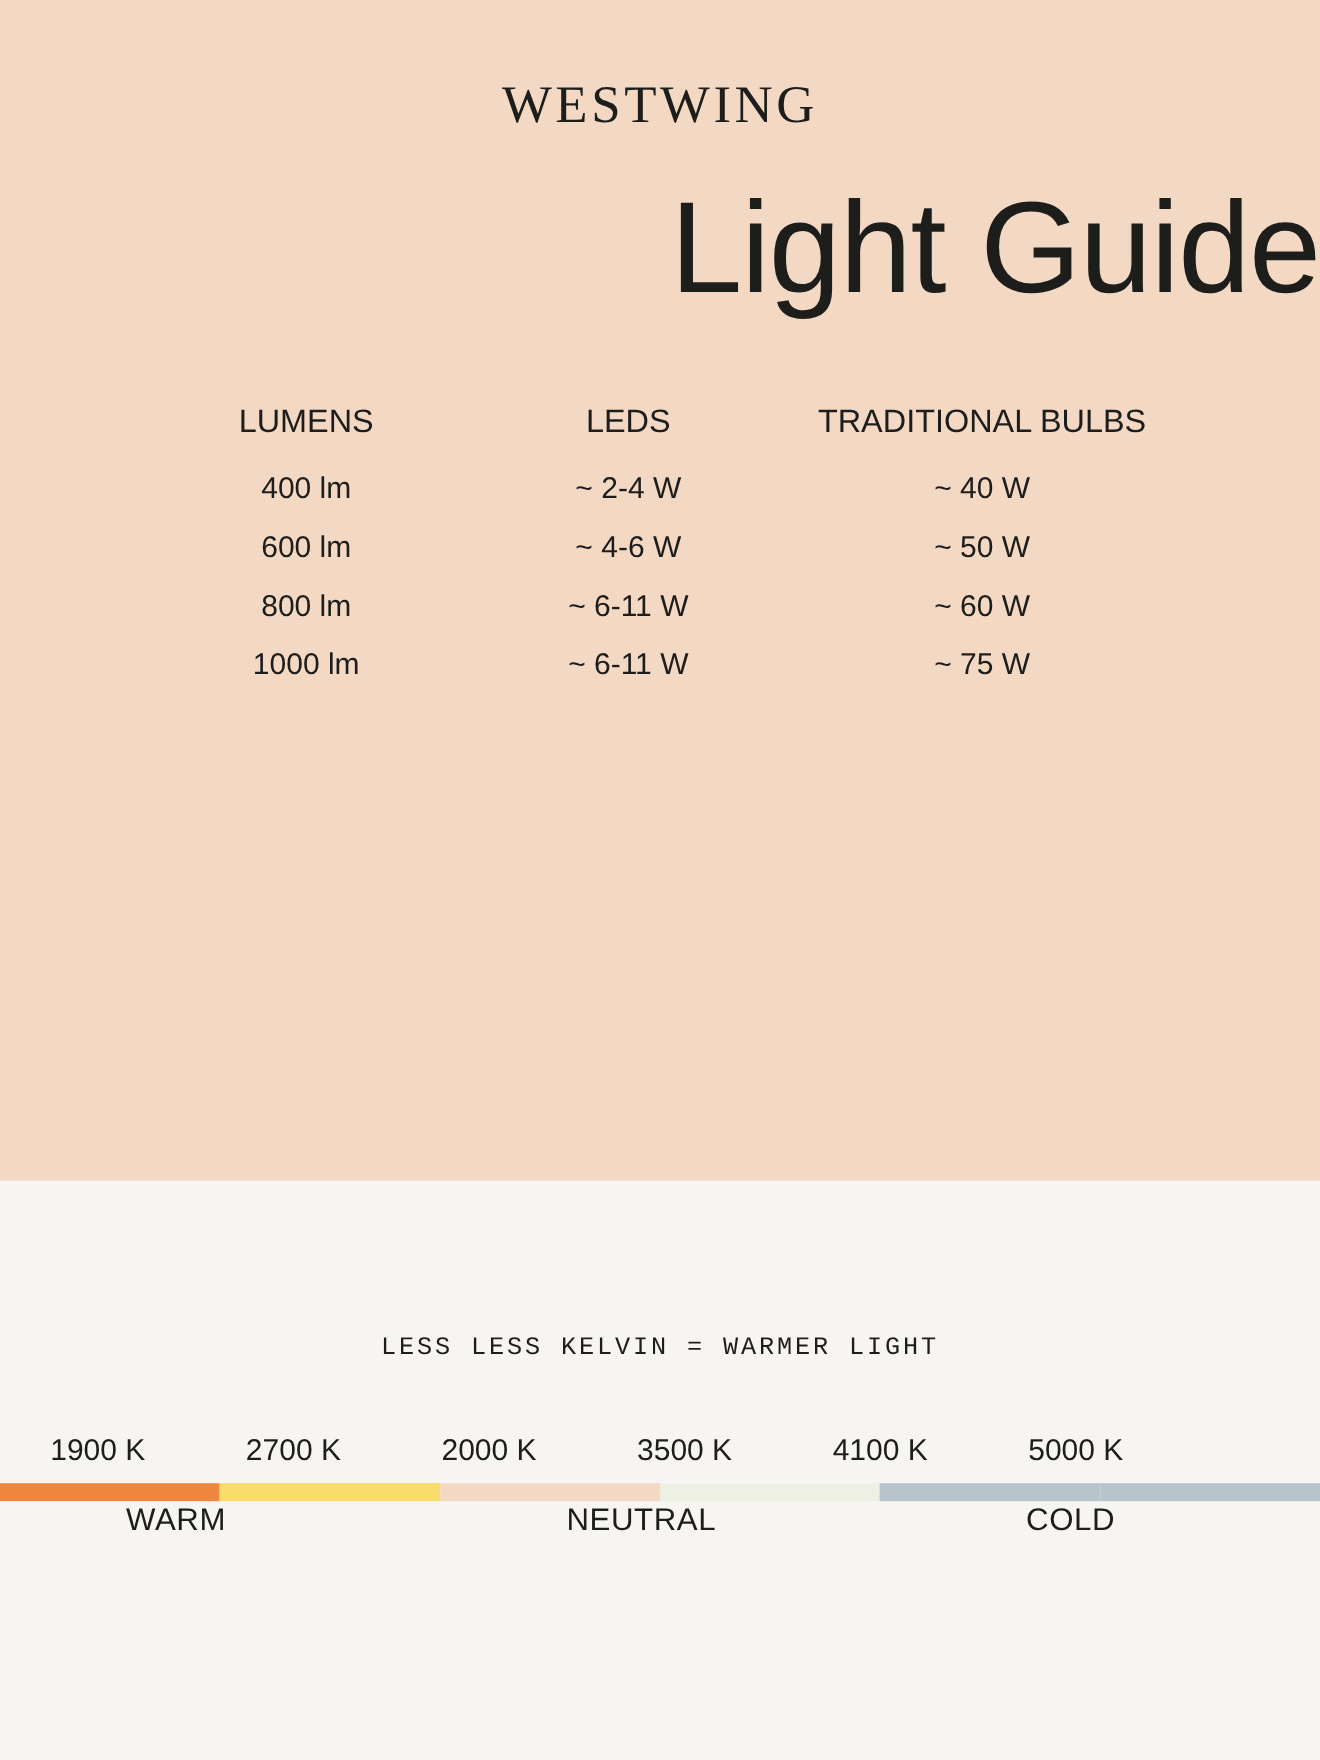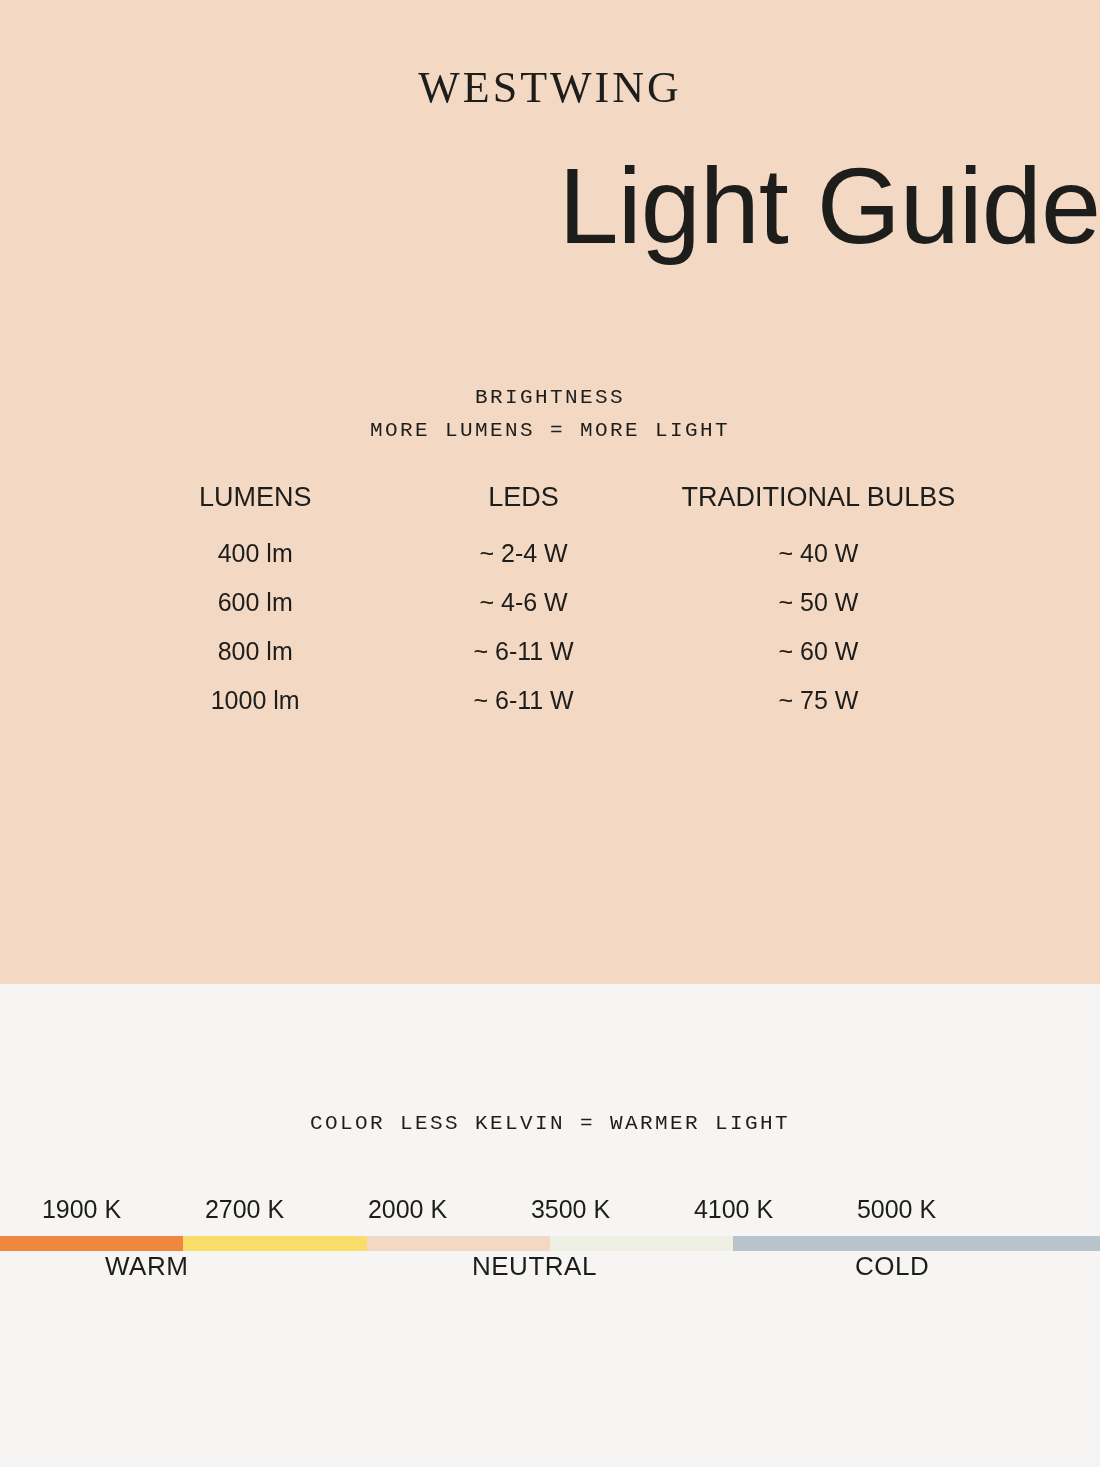--- a/index.html
+++ b/index.html
@@ -145,24 +145,20 @@
 <body>
 
 <div class="page">
 
   <div class="top-section">
 
     <div class="brand">WESTWING</div>
 
     <h1 class="main-title">Light Guide</h1>
 
-    <div class="section-caption">
-      <span>BRIGHTNESS</span>
-      <span class="cap-line2">MORE LUMENS = MORE LIGHT</span>
-    </div>
 
     <table class="lumens-table">
       <thead>
         <tr>
           <th class="col-lumens">LUMENS</th>
           <th class="col-leds">LEDS</th>
           <th class="col-bulbs">TRADITIONAL BULBS</th>
         </tr>
       </thead>
       <tbody>
@@ -187,21 +183,21 @@
           <td>~ 75 W</td>
         </tr>
       </tbody>
     </table>
 
   </div>
 
   <div class="bottom-section">
 
     <div class="color-caption">
-      <span>COLOR</span>
+      <span>LESS</span>
       <span class="cap-line2">LESS KELVIN = WARMER LIGHT</span>
     </div>
 
     <div class="kelvin-row">
       <div class="kelvin-cell">1900 K</div>
       <div class="kelvin-cell">2700 K</div>
       <div class="kelvin-cell">2000 K</div>
       <div class="kelvin-cell">3500 K</div>
       <div class="kelvin-cell">4100 K</div>
       <div class="kelvin-cell">5000 K</div>

